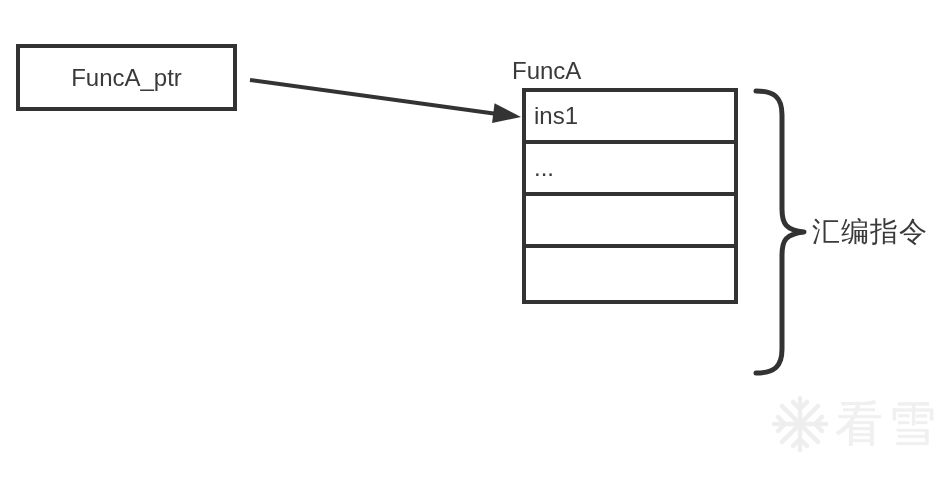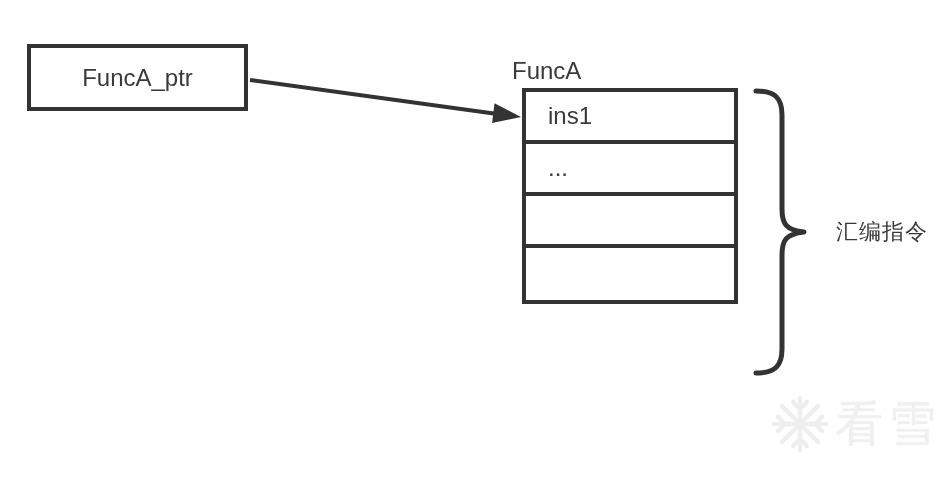--- a/index.html
+++ b/index.html
@@ -6,21 +6,21 @@
   .canvas{
     position:relative;
     width:946px;height:480px;
     background:#ffffff;
     overflow:hidden;
     font-family:"Liberation Sans","DejaVu Sans",sans-serif;
     color:#3a3a3a;
   }
   
   .ptr-box{
-    position:absolute;left:27px;top:44px;
+    position:absolute;left:16px;top:44px;
     width:221px;height:67px;
     box-sizing:border-box;
     border:4px solid #333333;
     background:#ffffff;
     display:flex;align-items:center;justify-content:center;
     font-size:24px;
   }
   
   .arrow-svg{position:absolute;left:0;top:0;pointer-events:none;}
   
@@ -35,29 +35,29 @@
     box-sizing:border-box;
     border:4px solid #333333;
     background:#ffffff;
   }
   .cell{
     box-sizing:border-box;
     height:52px;
     border-bottom:4px solid #333333;
     font-size:24px;
     line-height:48px;
-    padding-left:22px;
+    padding-left:8px;
     white-space:pre;
   }
   .cell:last-child{border-bottom:none;}
   
   .brace-svg{position:absolute;left:750px;top:87px;pointer-events:none;}
   .brace-label{
-    position:absolute;left:836px;top:218px;
-    font-size:22px;line-height:28px;
+    position:absolute;left:812px;top:218px;
+    font-size:28px;line-height:28px;
     letter-spacing:1px;
   }
   
   .watermark{
     position:absolute;left:771px;top:394px;
     display:flex;align-items:center;
     pointer-events:none;
   }
   .watermark-text{
     font-size:48px;

